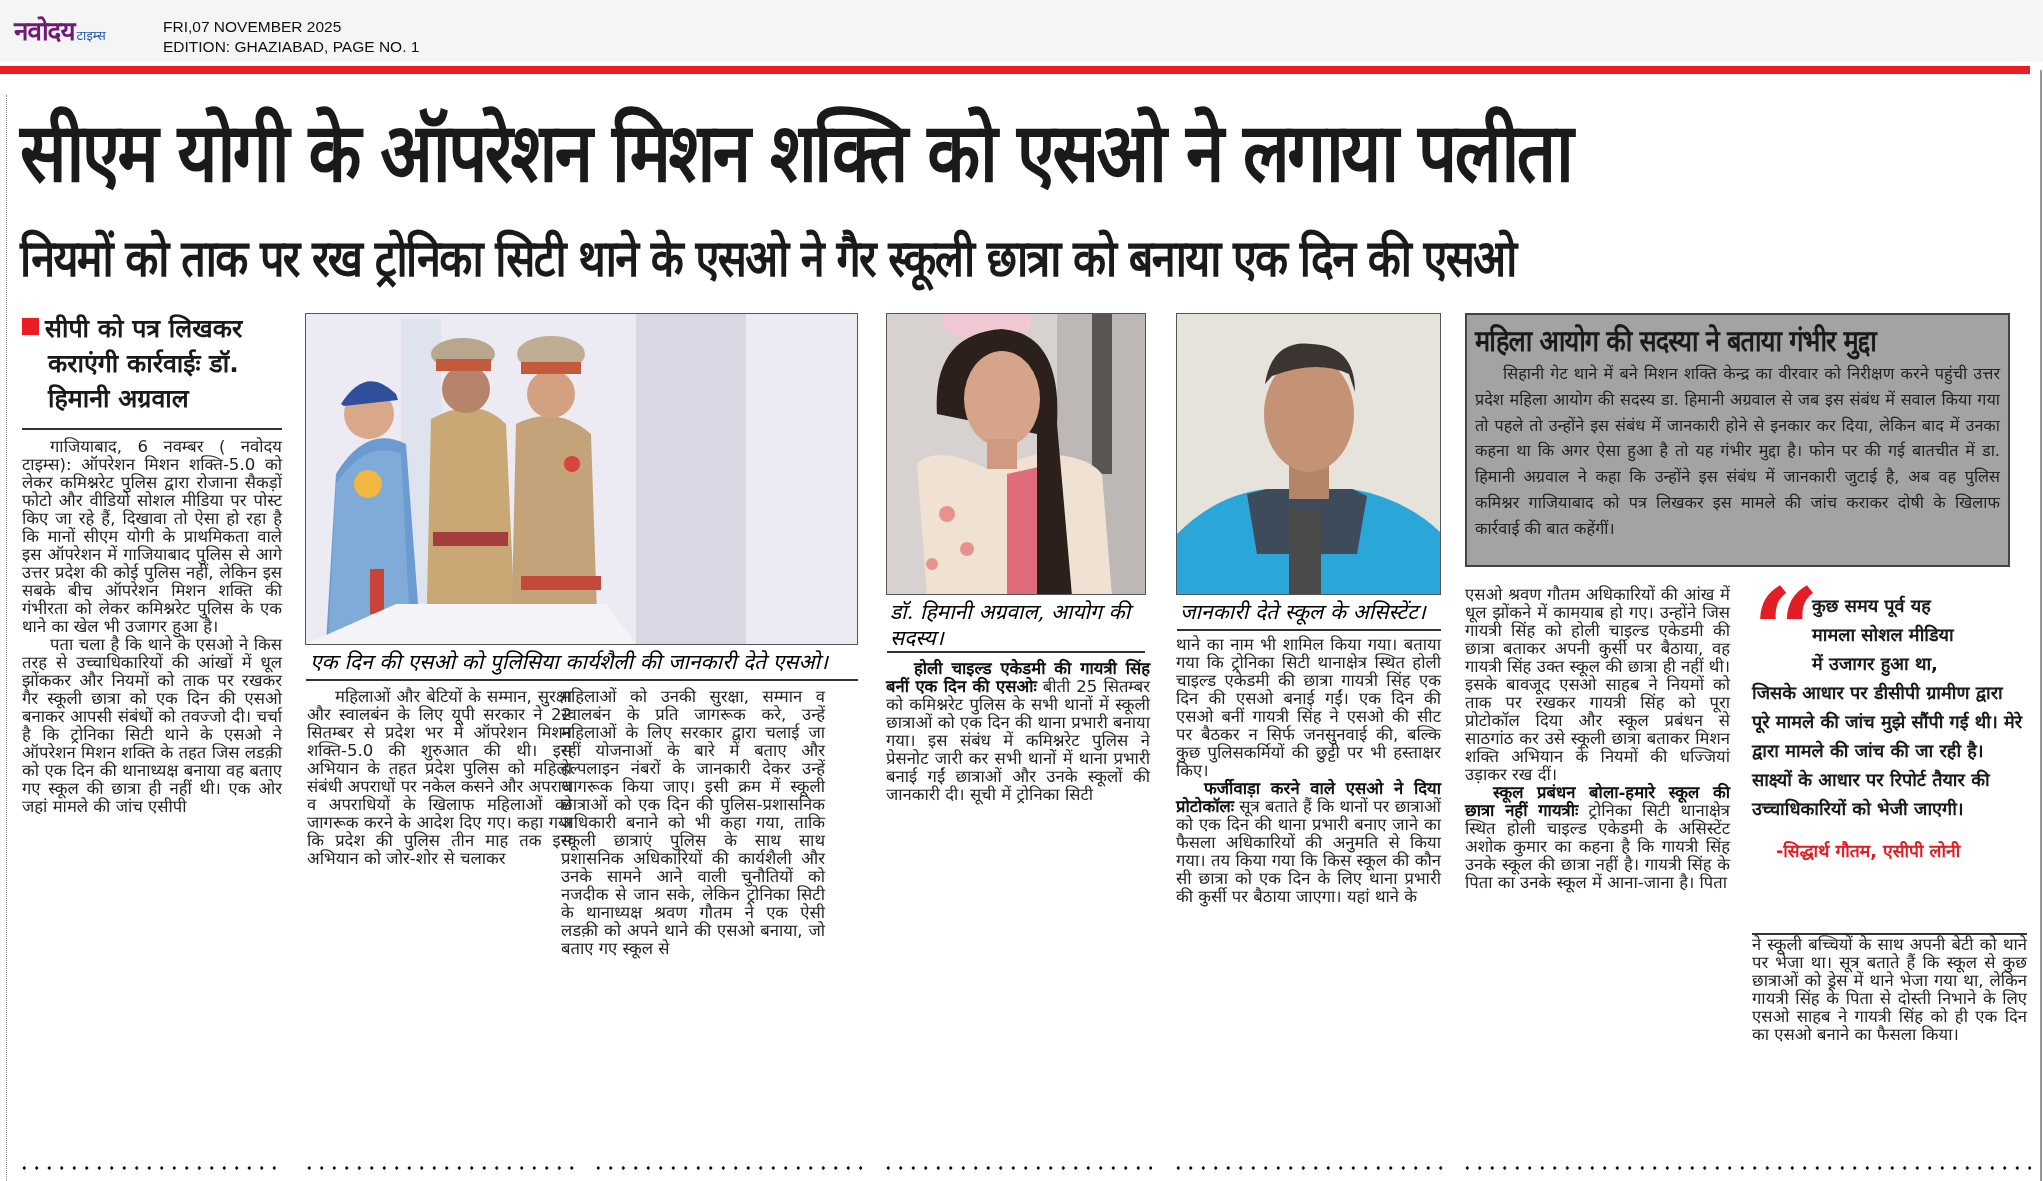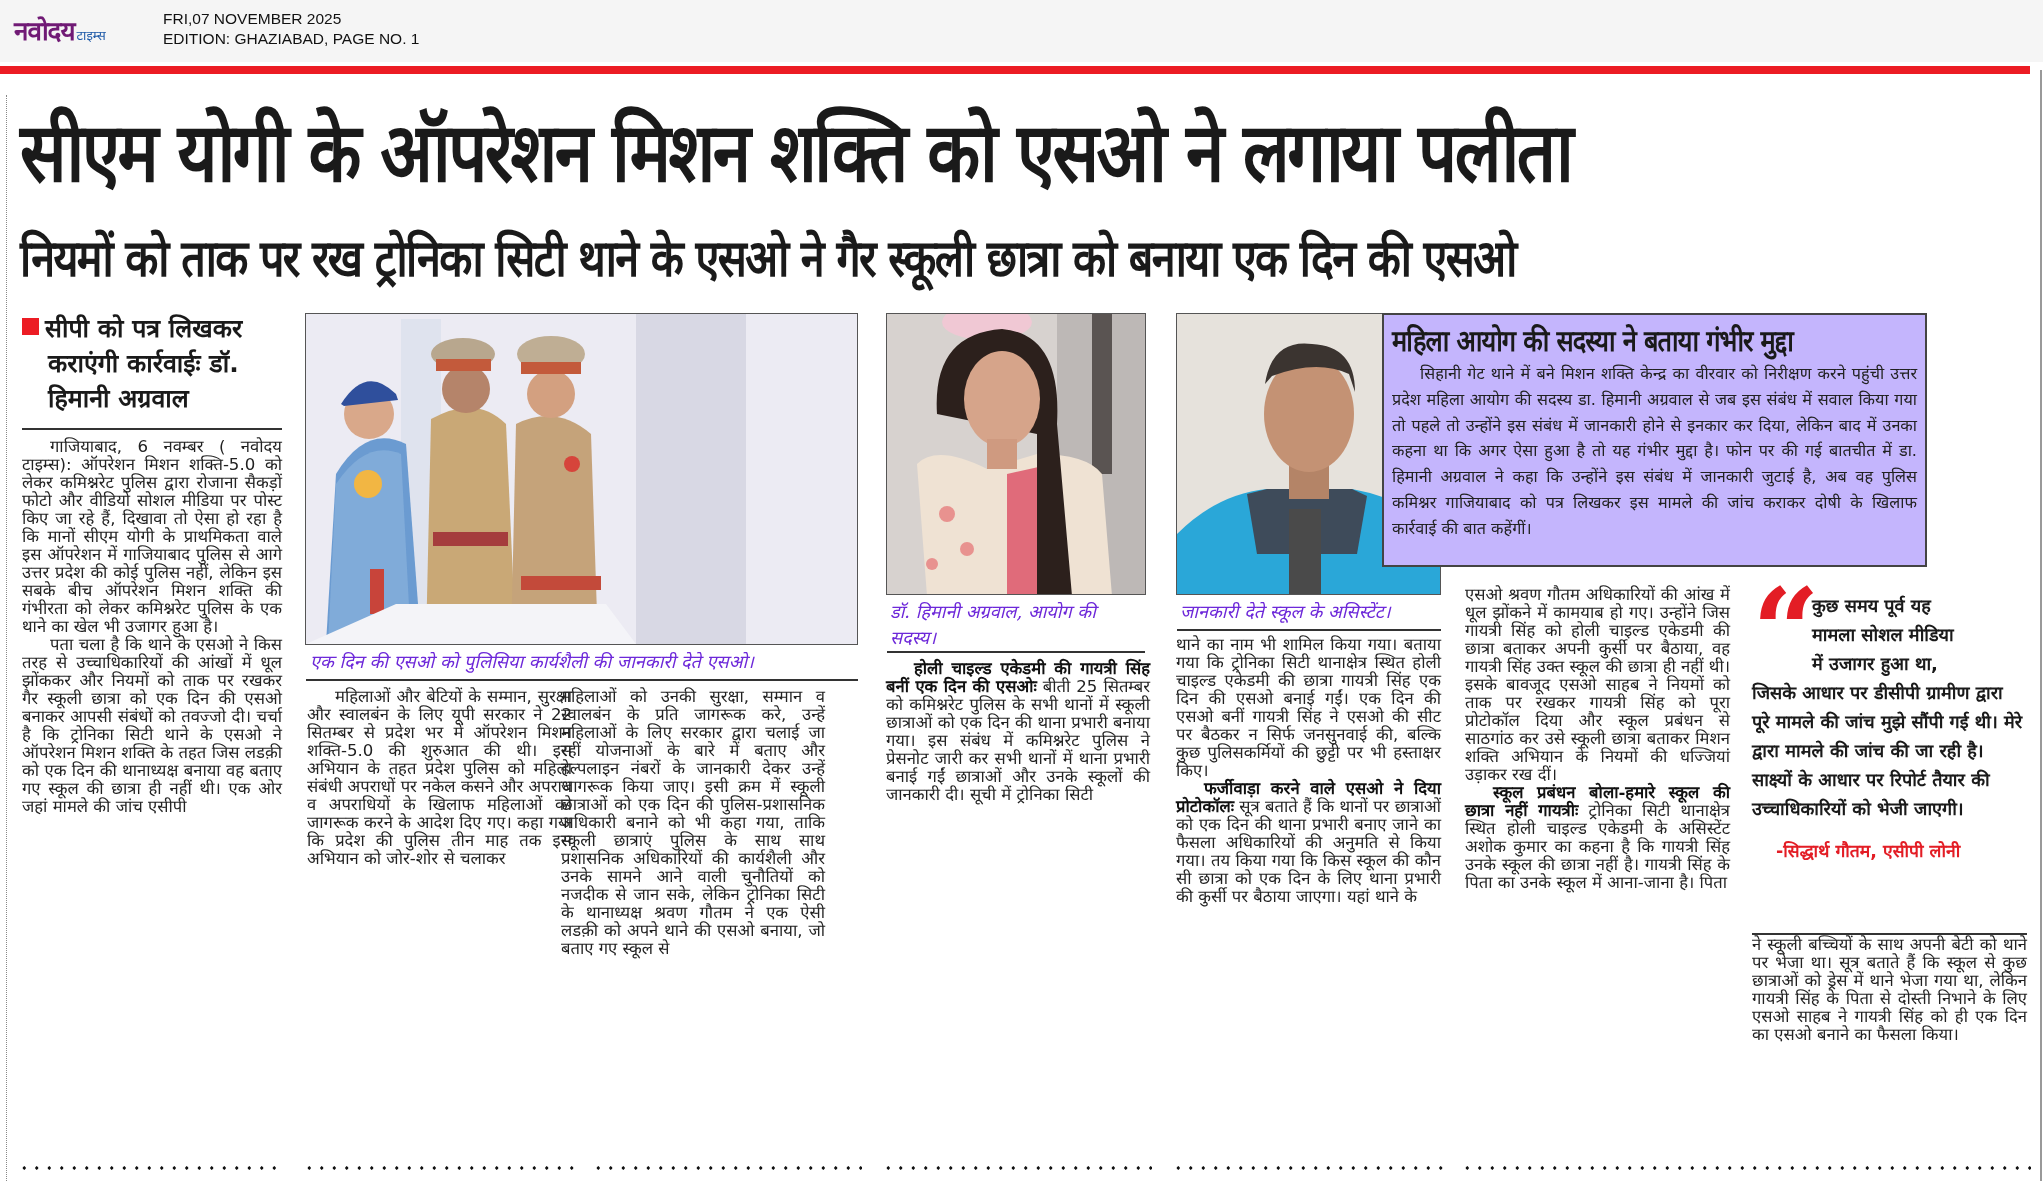--- a/index.html
+++ b/index.html
@@ -3,21 +3,21 @@
 <meta charset="utf-8">
 <style>
   * { box-sizing: border-box; margin: 0; padding: 0; }
   html, body { width: 2043px; height: 1181px; overflow: hidden; background: #ffffff; }
   body { font-family: "DejaVu Sans", sans-serif; color: #1a1a1a; position: relative; }
 
   .topbar { position: absolute; left: 0; top: 0; width: 2043px; height: 62px; background: #f5f5f5; }
   .logo { position: absolute; left: 14px; top: 12px; display: flex; align-items: baseline; }
   .logo-main { font-family: "DejaVu Sans", sans-serif; font-weight: bold; font-size: 26px; color: #701a75; letter-spacing: -1px; }
   .logo-sub { font-family: "DejaVu Sans", sans-serif; font-size: 13px; color: #1e5aa8; margin-left: 2px; }
-  .meta { position: absolute; left: 163px; top: 9px; font-family: "Liberation Sans", sans-serif; font-size: 15.5px; line-height: 20px; color: #111; }
+  .meta { position: absolute; left: 163px; top: 17px; font-family: "Liberation Sans", sans-serif; font-size: 15.5px; line-height: 20px; color: #111; }
 
   .redrule { position: absolute; left: 0; top: 66px; width: 2030px; height: 8px; background: #ec1c24; }
   .page-edge-left { position: absolute; left: 6px; top: 95px; height: 1086px; border-left: 1px dotted #888; }
   .page-edge-right { position: absolute; left: 2040px; top: 70px; height: 1111px; border-left: 2px solid #999; }
 
   .headline { position: absolute; left: 20px; top: 98px; width: 2010px; font-family: "DejaVu Sans", sans-serif; font-weight: bold; font-size: 82px; line-height: 110px; letter-spacing: -3px; color: #1a1a1a; white-space: nowrap; transform: scaleX(0.84); transform-origin: left top; }
   .subheadline { position: absolute; left: 20px; top: 222px; width: 2010px; font-family: "DejaVu Sans", sans-serif; font-weight: bold; font-size: 51px; line-height: 74px; letter-spacing: -2px; color: #1a1a1a; white-space: nowrap; transform: scaleX(0.845); transform-origin: left top; }
 
   .side-head { position: absolute; left: 22px; top: 311px; width: 262px; font-family: "DejaVu Sans", sans-serif; font-weight: bold; font-size: 25px; line-height: 35px; color: #1a1a1a; }
   .side-head .red-square { display: inline-block; width: 17px; height: 17px; background: #ec1c24; margin-right: 6px; vertical-align: 2px; }
@@ -25,24 +25,24 @@
   .side-rule { position: absolute; left: 22px; top: 428px; width: 260px; border-top: 2px solid #333; }
 
   .col { position: absolute; font-family: "DejaVu Sans", sans-serif; font-size: 16.6px; line-height: 18px; color: #222; text-align: justify; }
   .col p { text-indent: 28px; }
   .col p.noindent { text-indent: 0; }
   .col b { font-weight: bold; color: #111; }
 
   .dots { position: absolute; height: 4px; background-image: radial-gradient(circle, #111 1.6px, transparent 1.8px); background-size: 12.5px 4px; background-repeat: repeat-x; }
 
   .photo { position: absolute; overflow: hidden; border: 1px solid #555; }
-  .caption { position: absolute; font-family: "DejaVu Serif", serif; font-style: italic; font-size: 18px; line-height: 26px; color: #6d28d9; }
+  .caption { position: absolute; font-family: "DejaVu Serif", serif; font-style: italic; font-size: 21px; line-height: 26px; color: #000000; }
   .caption-rule { position: absolute; border-top: 2px solid #333; }
 
-  .box { position: absolute; left: 1382px; top: 313px; width: 545px; height: 254px; background: #c4b5fd; border: 2px solid #444; padding: 6px 8px; }
+  .box { position: absolute; left: 1465px; top: 313px; width: 545px; height: 254px; background: #a3a3a3; border: 2px solid #444; padding: 6px 8px; }
   .box-title { font-family: "DejaVu Sans", sans-serif; font-weight: bold; font-size: 29.5px; line-height: 40px; letter-spacing: -1px; color: #1a1a1a; white-space: nowrap; transform: scaleX(0.86); transform-origin: left top; }
   .box-body { font-family: "DejaVu Sans", sans-serif; font-size: 16.2px; line-height: 25.8px; color: #222; text-align: justify; text-indent: 28px; }
 
   .quote { position: absolute; left: 1752px; top: 591px; width: 272px; }
   .quote-mark { position: absolute; left: 0; top: -18px; font-family: "DejaVu Serif", serif; font-weight: bold; font-size: 118px; line-height: 118px; color: #e31d25; }
   .quote-text { font-family: "DejaVu Sans", sans-serif; font-weight: bold; font-size: 18px; line-height: 29px; color: #1a1a1a; }
   .quote-text .ln-indent { display: block; padding-left: 60px; }
   .quote-author { font-family: "DejaVu Sans", sans-serif; font-weight: bold; font-size: 17.5px; line-height: 28px; color: #e31d25; padding-left: 24px; margin-top: 14px; }
 </style>
 </head>

